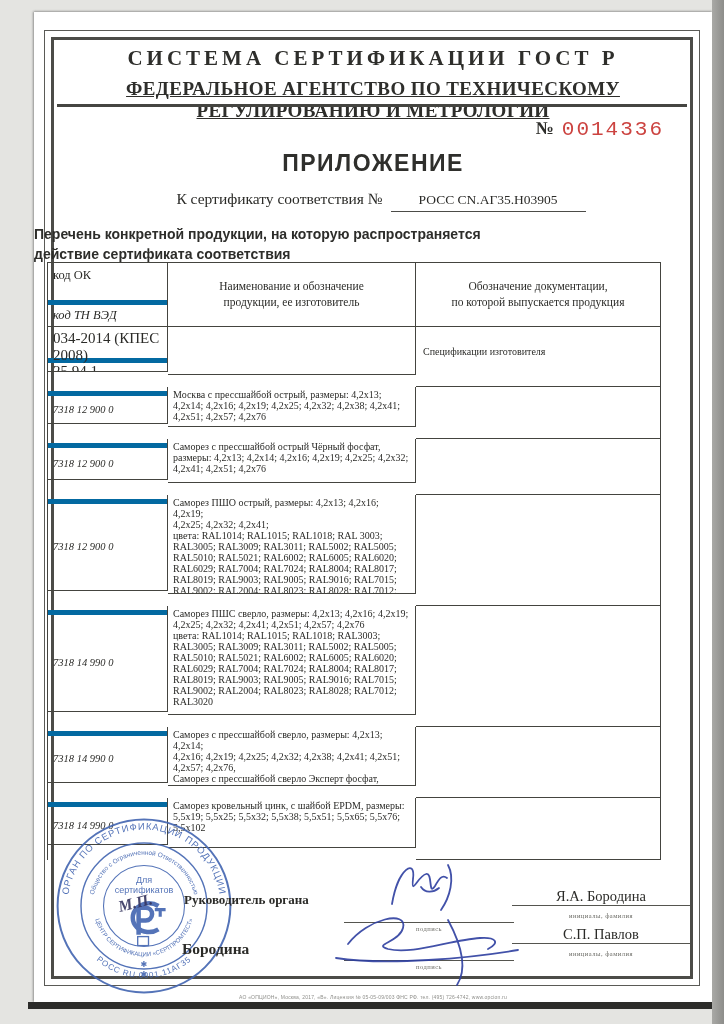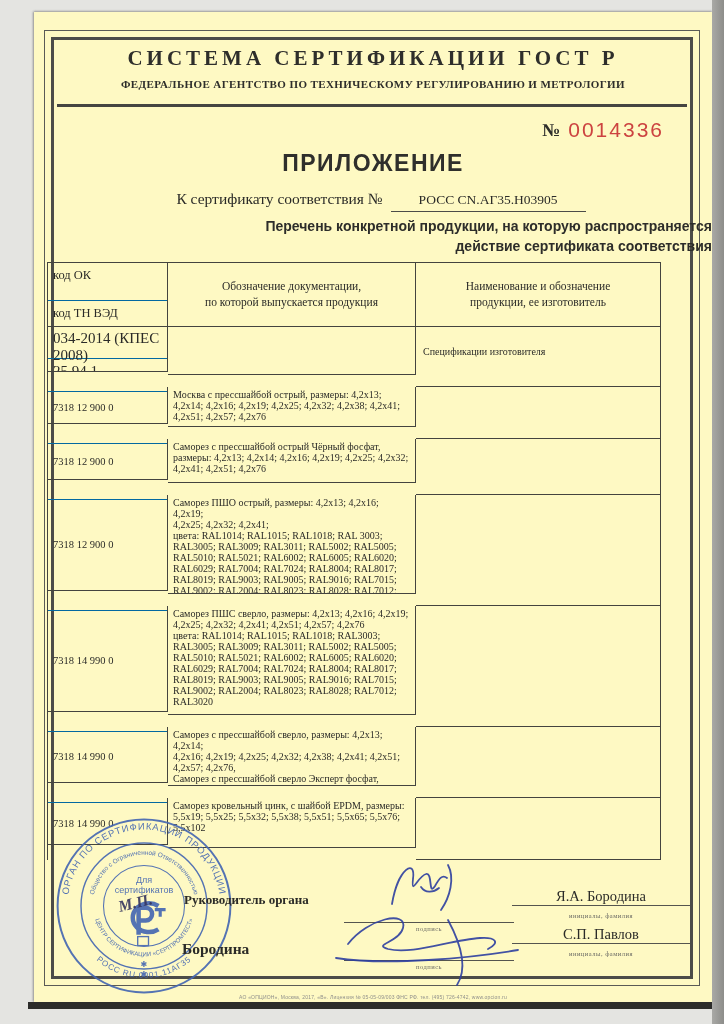--- a/index.html
+++ b/index.html
@@ -4,72 +4,72 @@
 <style>
   html,body{margin:0;padding:0;}
   body{
     width:724px;height:1024px;position:relative;overflow:hidden;
     background:#e4e4e1;
     font-family:"Liberation Serif", serif;
     color:#2b2b28;
   }
   .page{
     position:absolute;left:34px;top:12px;width:678px;height:990px;
-    background:#fef9c3;
+    background:#ffffff;
     box-shadow:-1px 0 2px rgba(80,80,80,.45), 0 -1px 2px rgba(80,80,80,.35);
   }
   .scan-right{position:absolute;right:0;top:0;width:12px;height:1024px;
     background:linear-gradient(to right,#a9a9a6,#8d8d8a);}
   .scan-bottom{position:absolute;left:28px;top:1002px;width:692px;height:7px;
     background:#2c2c2a;filter:blur(.4px);}
   .frame-outer{position:absolute;left:10px;top:18px;right:12px;bottom:16px;
     border:1.5px solid #5a5a56;}
   .frame-inner{position:absolute;left:6px;top:6px;right:6px;bottom:6px;
     border:3px solid #4c4c48;}
   .hdr-system{
     position:absolute;left:0;right:0;top:34px;text-align:center;
     font-weight:bold;font-size:21px;letter-spacing:4px;color:#2e2e2b;
   }
   .hdr-agency{
     position:absolute;left:0;right:0;top:66px;text-align:center;
-    font-weight:bold;font-size:11px;letter-spacing:.4px;color:#2e2e2b;
+    font-weight:bold;font-size:19px;letter-spacing:.4px;color:#2e2e2b;text-decoration:underline;
   }
   .hdr-sep{position:absolute;left:23px;right:25px;top:92px;height:2.5px;background:#454541;}
   .blank-no{position:absolute;right:48px;top:106px;font-size:18px;font-weight:bold;color:#2e2e2b;}
   .blank-no .digits{
-    font-family:Liberation Sans, sans-serif;font-weight:normal;
+    font-family:Liberation Mono, monospace;font-weight:normal;
     font-size:21px;letter-spacing:2px;margin-left:8px;vertical-align:-1px;
   }
   .doc-title{
     position:absolute;left:0;right:0;top:138px;text-align:center;
     font-family:"Liberation Sans", sans-serif;
     font-weight:bold;font-size:23px;letter-spacing:1.5px;color:#2f2f2c;
   }
   .cert-line{position:absolute;left:16px;right:0;top:178px;text-align:center;font-size:15.5px;}
   .cert-num{
     display:inline-block;width:195px;margin-left:8px;border-bottom:1px solid #4c4c48;
     text-align:center;font-size:13.5px;padding-bottom:3px;vertical-align:baseline;
   }
   .subtitle{
-    position:absolute;left:0;right:0;top:204px;text-align:right;
+    position:absolute;left:0;right:0;top:212px;text-align:left;
     font-family:"Liberation Sans", sans-serif;font-weight:bold;font-size:14px;
     line-height:1.45;white-space:pre-line;color:#2d2d2a;
   }
   
   .ctable{
     position:absolute;left:13px;top:250px;width:613px;
     display:grid;grid-template-columns:120px 248px 245px;
     border-top:1px solid #44443f;border-left:1px solid #44443f;
     font-size:10px;line-height:1.1;
   }
   .cell{border-right:1px solid #44443f;border-bottom:1px solid #44443f;
     white-space:pre-line;overflow:hidden;}
   .c1{display:flex;flex-direction:column;}
-  .c1top{border-bottom:1px solid #0369a1;padding:3px 4px 1px 5px;}
-  .c1bot{flex:1;display:flex;align-items:center;padding:1px 4px 1px 5px;}
+  .c1top{border-bottom:5px solid #0369a1;padding:3px 4px 1px 5px;}
+  .c1bot{flex:1;display:flex;align-items:center;padding:1px 4px 1px 5px;font-style:italic;}
   .cname{padding:2px 4px 1px 5px;}
   .cdoc{padding:2px 4px 13px 7px;}
   .h-head{height:63px;} .h-r1{height:44px;} .h-r2{height:36px;} .h-r3{height:40px;}
   .h-r4{height:95px;} .h-r5{height:105px;} .h-r6{height:55px;} .h-r7{height:46px;}
   .head-c1top{height:30px;font-size:12.5px;padding-top:6px;}
   .head-c1bot{font-size:12.5px;}
   .head-mid{display:flex;align-items:center;justify-content:center;text-align:center;
     font-size:11.5px;line-height:1.35;}
   .r1-c1top{height:27px;font-size:15px;}
   .r1-doc{display:flex;align-items:center;}
@@ -126,24 +126,24 @@
 
   <div class="subtitle">Перечень конкретной продукции,  на которую распространяется
 действие сертификата соответствия</div>
 
   <div class="ctable">
 
     <div class="cell c1 h-head">
       <div class="c1top head-c1top">код ОК</div>
       <div class="c1bot head-c1bot">код ТН ВЭД</div>
     </div>
+    <div class="cell head-mid h-head">Наименование и обозначение
+продукции, ее изготовитель</div>
     <div class="cell head-mid h-head">Обозначение документации,
 по которой выпускается продукция</div>
-    <div class="cell head-mid h-head">Наименование и обозначение
-продукции, ее изготовитель</div>
 
     <div class="cell c1 h-r1">
       <div class="c1top r1-c1top">034-2014 (КПЕС 2008)
 25.94.1</div>
       <div class="c1bot code"></div>
     </div>
     <div class="cell cname h-r1"></div>
     <div class="cell cdoc h-r1 r1-doc">Спецификации изготовителя</div>
 
     <div class="cell c1 h-r2">

